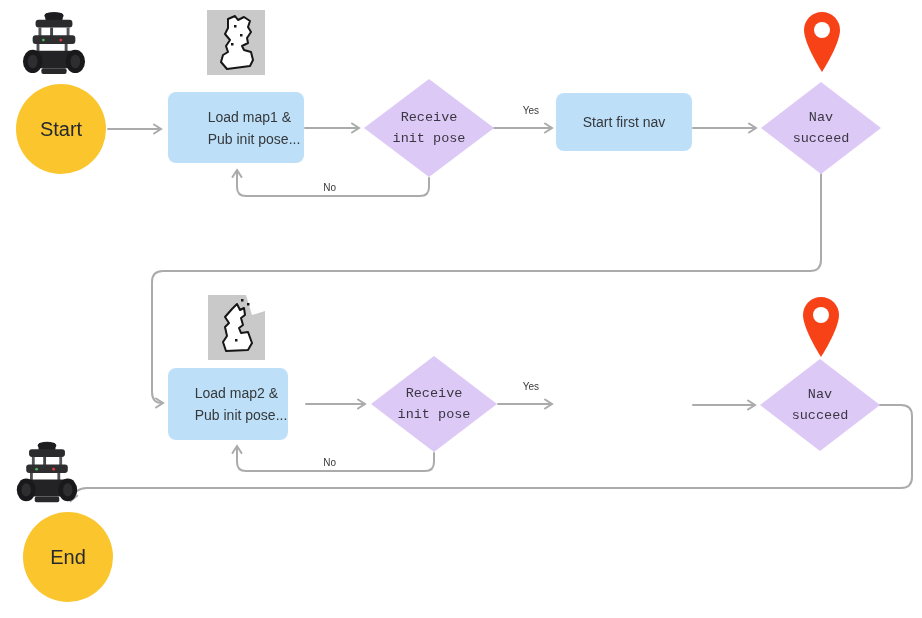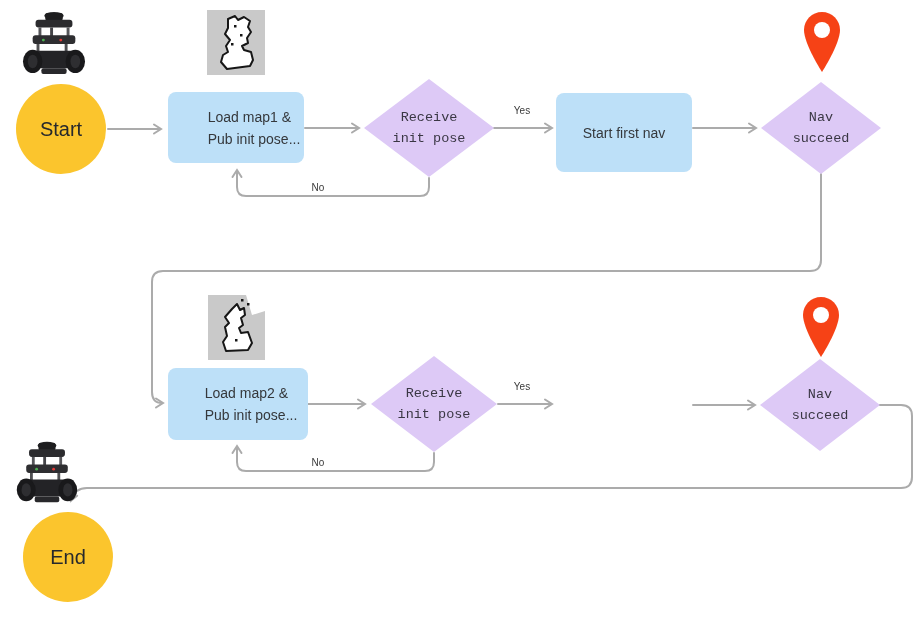--- a/index.html
+++ b/index.html
@@ -11,21 +11,21 @@
   .connectors{position:absolute;left:0;top:0;}
   .edge{fill:none;stroke:var(--connector-gray,#ababab);stroke-width:2;stroke-linecap:round;}
   .arrowhead{stroke:var(--connector-gray,#ababab);fill:none;}
 
   .node{position:absolute;display:flex;align-items:center;justify-content:center;text-align:center;box-sizing:border-box;}
   .circle{width:90px;height:90px;border-radius:50%;background:var(--node-yellow,#fbc52d);font-size:20px;color:#27292c;}
   .rect{background:var(--node-blue,#bde0f8);border-radius:8px;font-size:14px;line-height:22px;color:#35383c;}
   .rect .text-block{text-align:left;}
   .diamond{background:var(--node-purple,#ddc9f6);clip-path:polygon(50% 0,100% 50%,50% 100%,0 50%);
            font-size:13.5px;line-height:21px;color:#3a3744;font-family:Liberation Mono, monospace;}
-  .edge-label{position:absolute;font-size:10px;color:#3a3a3a;text-align:center;}
+  .edge-label{position:absolute;font-size:10px;color:#3a3a3a;text-align:right;}
 
   .icon-box{position:absolute;}
   .pin-body{fill:var(--pin-red,#f64216);}
   .map-bg{fill:var(--map-gray,#c9c9c9);}
 </style>
 </head>
 <body>
 
 <div class="canvas" style="--node-yellow: #FBC52D; --node-blue: #BDE0F8; --node-purple: #DDC9F6; --connector-gray: #ABABAB; --pin-red: #F64216; --map-gray: #C9C9C9; --text-dark: #2E3135;">
 
@@ -101,21 +101,21 @@
   <div class="node diamond" style="left:364px;top:79px;width:130px;height:98px;">
     <div>
       <div>Receive</div>
       <div>init pose</div>
     </div>
   </div>
 
   <div class="edge-label" style="left:505px;top:105px;width:34px;">Yes</div>
   <div class="edge-label" style="left:300px;top:182px;width:36px;">No</div>
 
-  <div class="node rect" style="left:556px;top:93px;width:136px;height:79px;text-align:right;">
+  <div class="node rect" style="left:556px;top:93px;width:136px;height:58px;text-align:right;">
     <span>Start first nav</span>
   </div>
 
   <div class="node diamond" style="left:761px;top:82px;width:120px;height:92px;">
     <div>
       <div>Nav</div>
       <div>succeed</div>
     </div>
   </div>
 
@@ -130,21 +130,21 @@
     </svg>
   </div>
 
   <div class="icon-box" style="left:799px;top:296px;width:44px;height:62px;">
     <svg width="44" height="62" viewBox="0 0 44 62">
       <path class="pin-body" d="M22 1 C12 1 4 9 4 19 C4 33 22 61 22 61 C22 61 40 33 40 19 C40 9 32 1 22 1 Z"></path>
       <circle cx="22" cy="19" r="8" fill="#ffffff"></circle>
     </svg>
   </div>
 
-  <div class="node rect" style="left:168px;top:368px;width:140px;height:72px;padding-left:26px;">
+  <div class="node rect" style="left:168px;top:368px;width:120px;height:72px;padding-left:26px;">
     <div class="text-block">
       <div>Load map2 &amp;</div>
       <div>Pub init pose...</div>
     </div>
   </div>
 
   <div class="node diamond" style="left:371px;top:356px;width:126px;height:96px;">
     <div>
       <div>Receive</div>
       <div>init pose</div>

